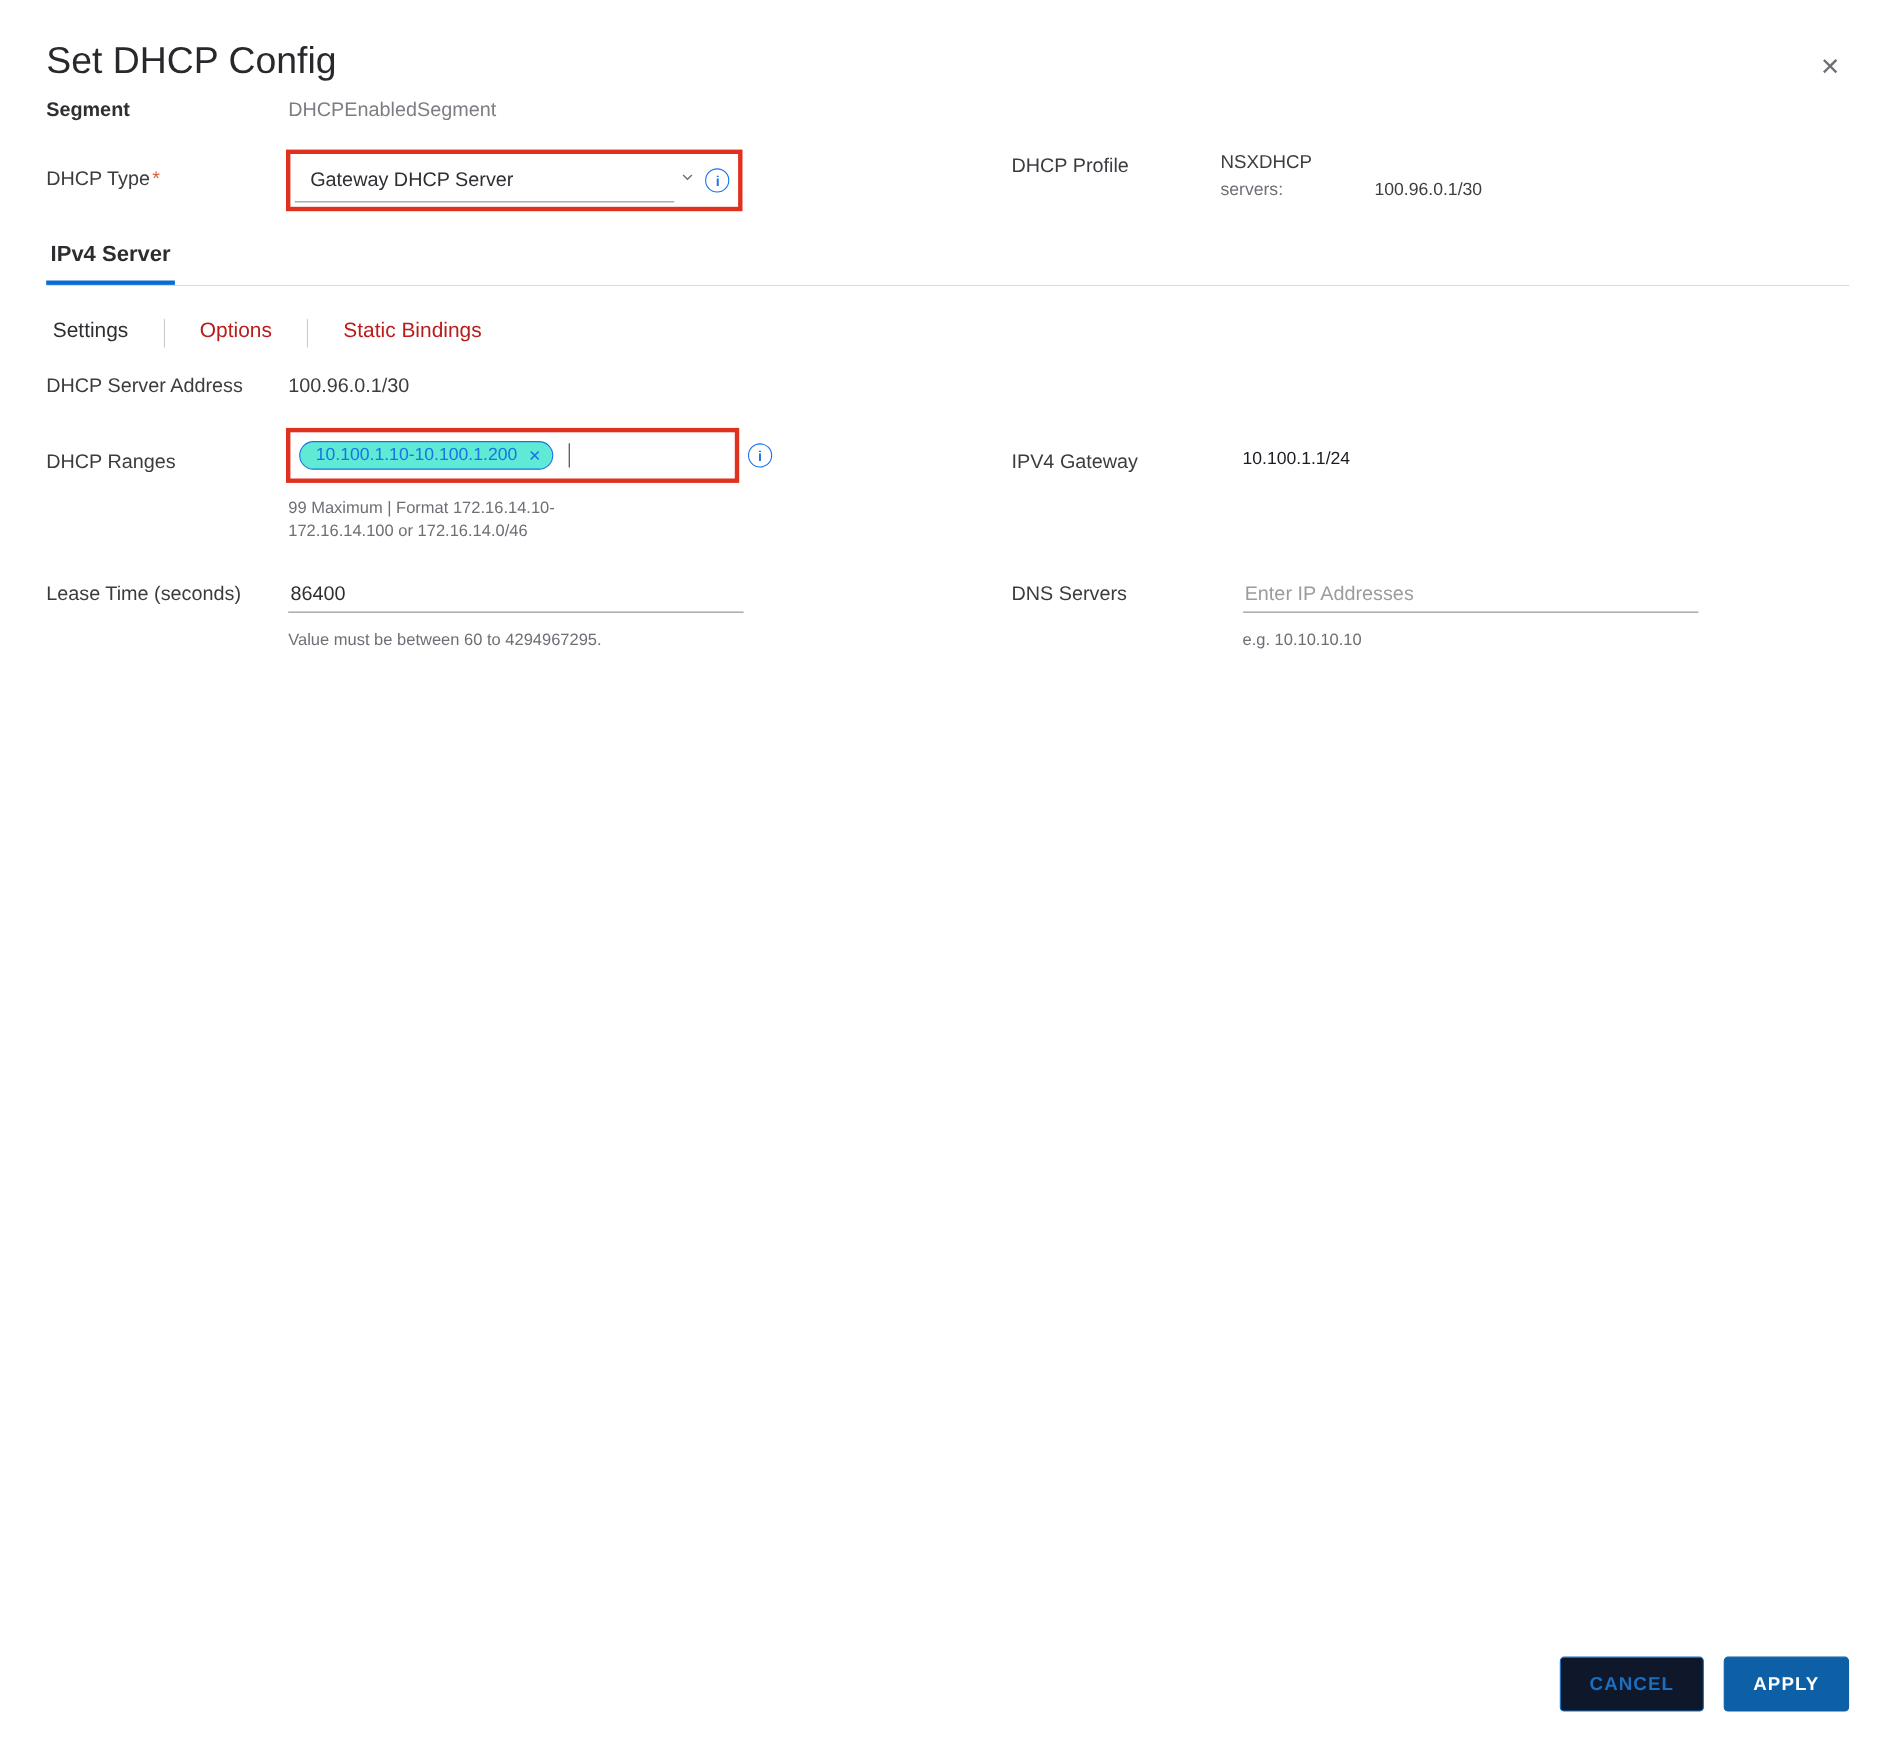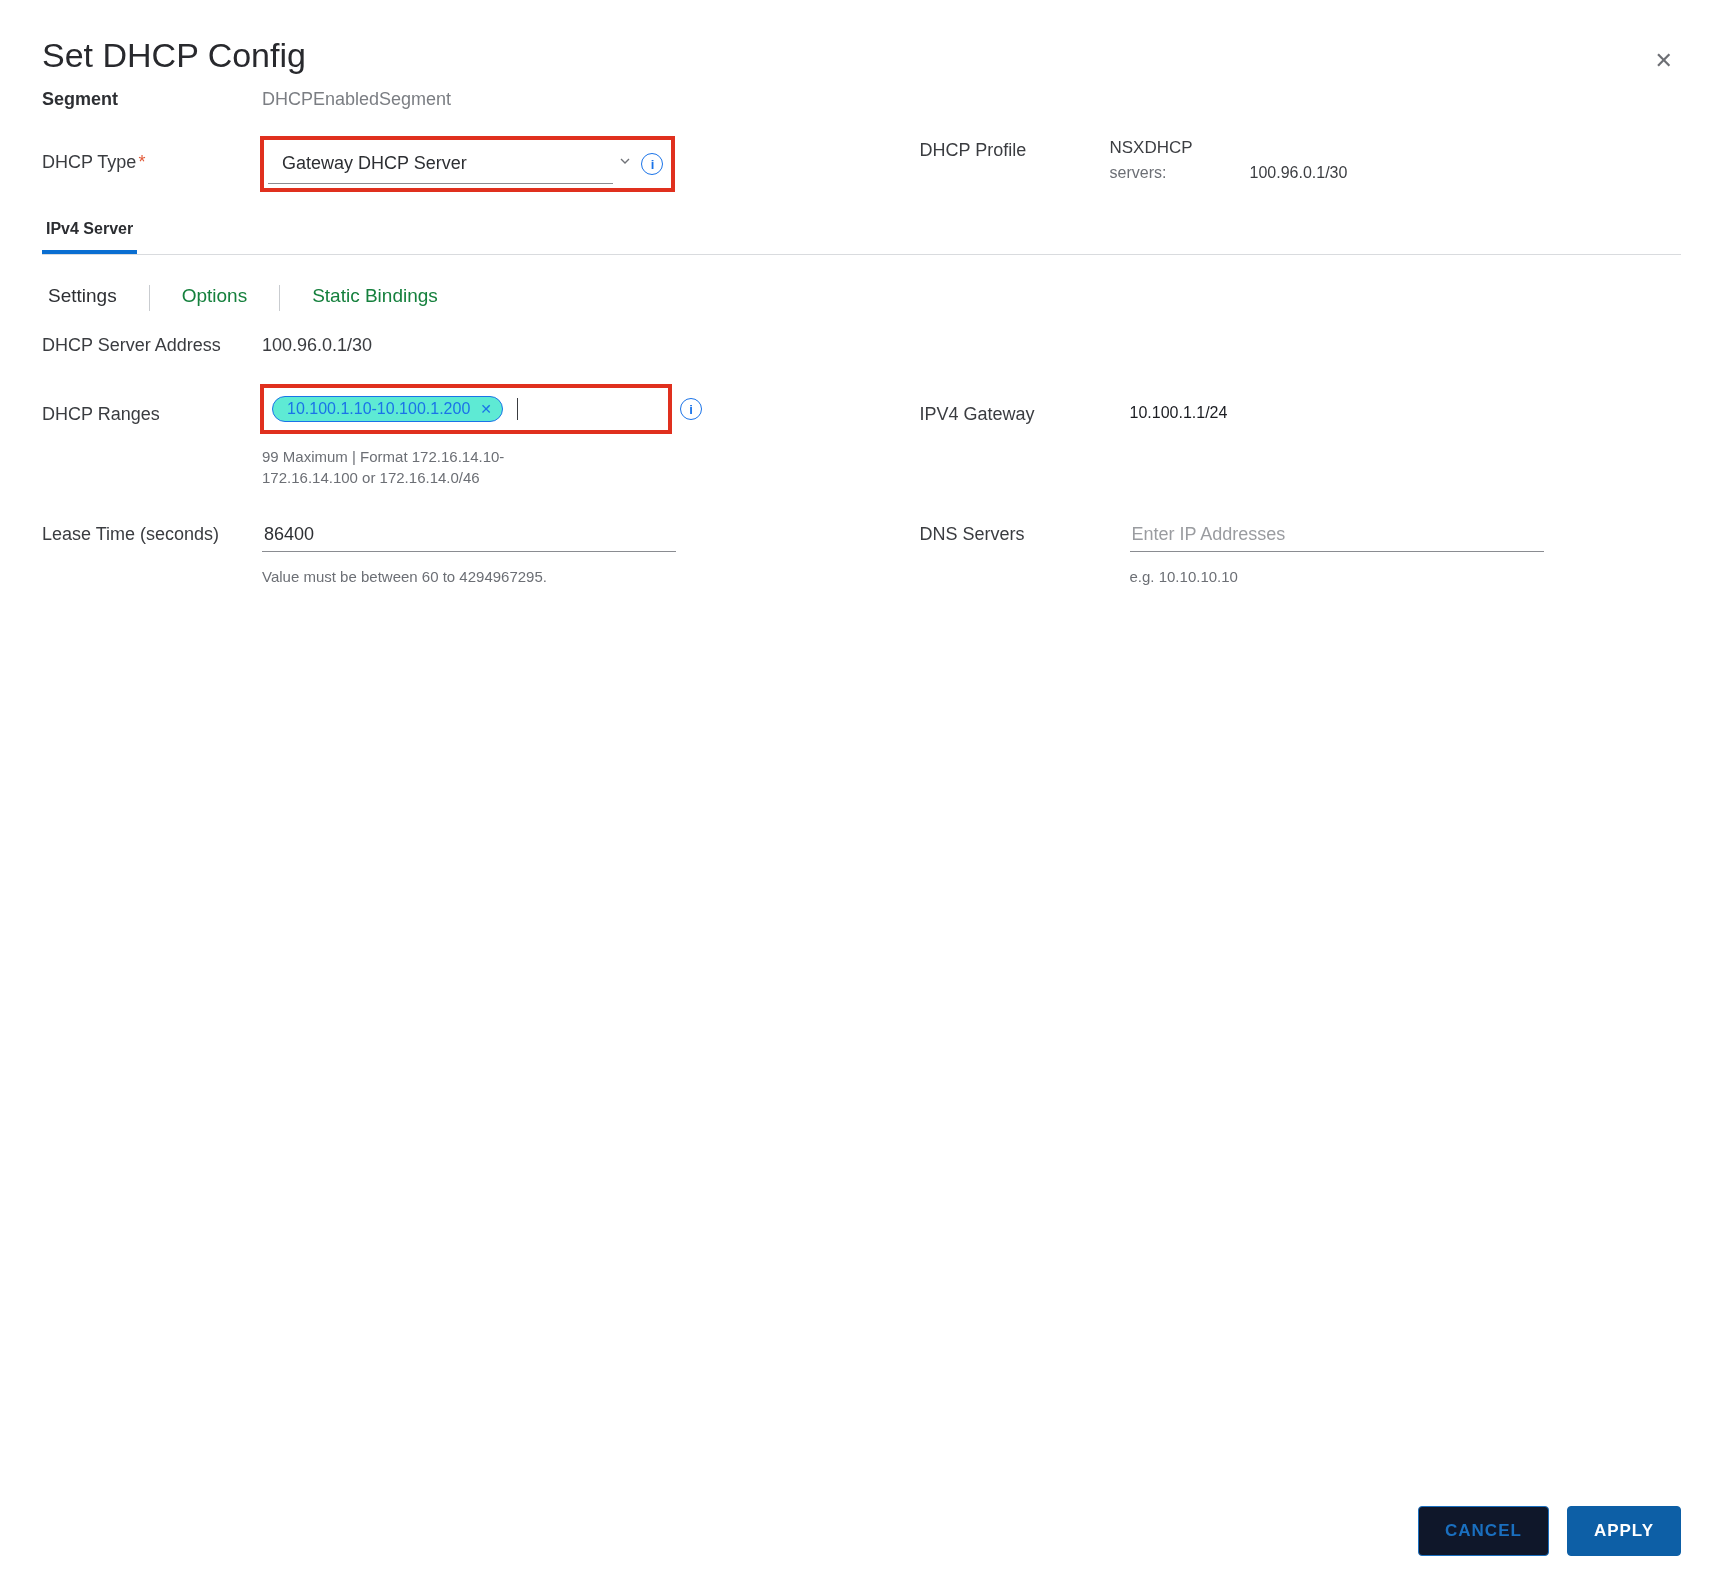--- a/index.html
+++ b/index.html
@@ -18,24 +18,24 @@
   .field-col{display:flex;flex-direction:column;}
   .dd-wrap{position:relative;display:inline-block;}
   .dd{width:345px;height:40px;padding:0 42px 0 14px;font-size:18px;border:none;border-bottom:1px solid #8a8c91;background:#fff;color:#2d2f33;cursor:pointer;text-align:left;}
   .highlight-red{outline:4px solid #e0301e;outline-offset:-2px;padding:6px 10px 6px 6px;display:inline-flex;align-items:center;}
   .info-icn{display:inline-flex;align-items:center;justify-content:center;width:20px;height:20px;border:1.5px solid #1a73e8;border-radius:50%;color:#1a73e8;font-size:13px;font-weight:700;margin-left:8px;flex:none;}
   .prof-col{display:flex;flex-direction:column;font-size:17px;}
   .prof-val{color:#3c3e42;}
   .prof-sub-lbl{color:#6c6f75;font-size:16px;margin-top:6px;}
   .prof-line2{display:flex;align-items:center;}
   .tabs-main{margin-top:6px;border-bottom:1px solid #d9dbde;display:flex;}
-  .tab-main{padding:0 4px 12px 4px;font-size:16px;color:#2b2d31;margin-right:40px;cursor:pointer;border-bottom:4px solid transparent;}
+  .tab-main{padding:0 4px 12px 4px;font-size:20px;color:#2b2d31;margin-right:40px;cursor:pointer;border-bottom:4px solid transparent;}
   .tab-main.active{border-bottom-color:#0a6ed1;font-weight:600;}
   .subtabs{display:flex;align-items:flex-start;margin:30px 0 24px 0;font-size:19px;}
-  .subtab{padding:0 6px;cursor:pointer;color:#15803d;}
+  .subtab{padding:0 6px;cursor:pointer;color:#b91c1c;}
   .subtab.active{color:#2d2f33;}
   .vdiv{width:1px;height:26px;background:#c9ccd0;margin:0 26px;}
   .kv{display:flex;align-items:center;font-size:18px;margin-bottom:30px;}
   .kv .k{width:220px;color:#3a3c40;}
   .kv .v{color:#3a3c40;}
   .ranges-wrap{display:flex;align-items:center;}
   .highlight-red.ranges{padding:10px 10px;width:408px;box-sizing:border-box;}
   .chip-field{display:flex;align-items:center;width:100%;}
   .chip{display:inline-flex;align-items:center;border:1px solid #1a73e8;border-radius:14px;padding:3px 10px 3px 14px;color:#1a73e8;font-size:16px;background:#5eead4;}
   .chip .x{margin-left:10px;font-size:14px;cursor:pointer;}

